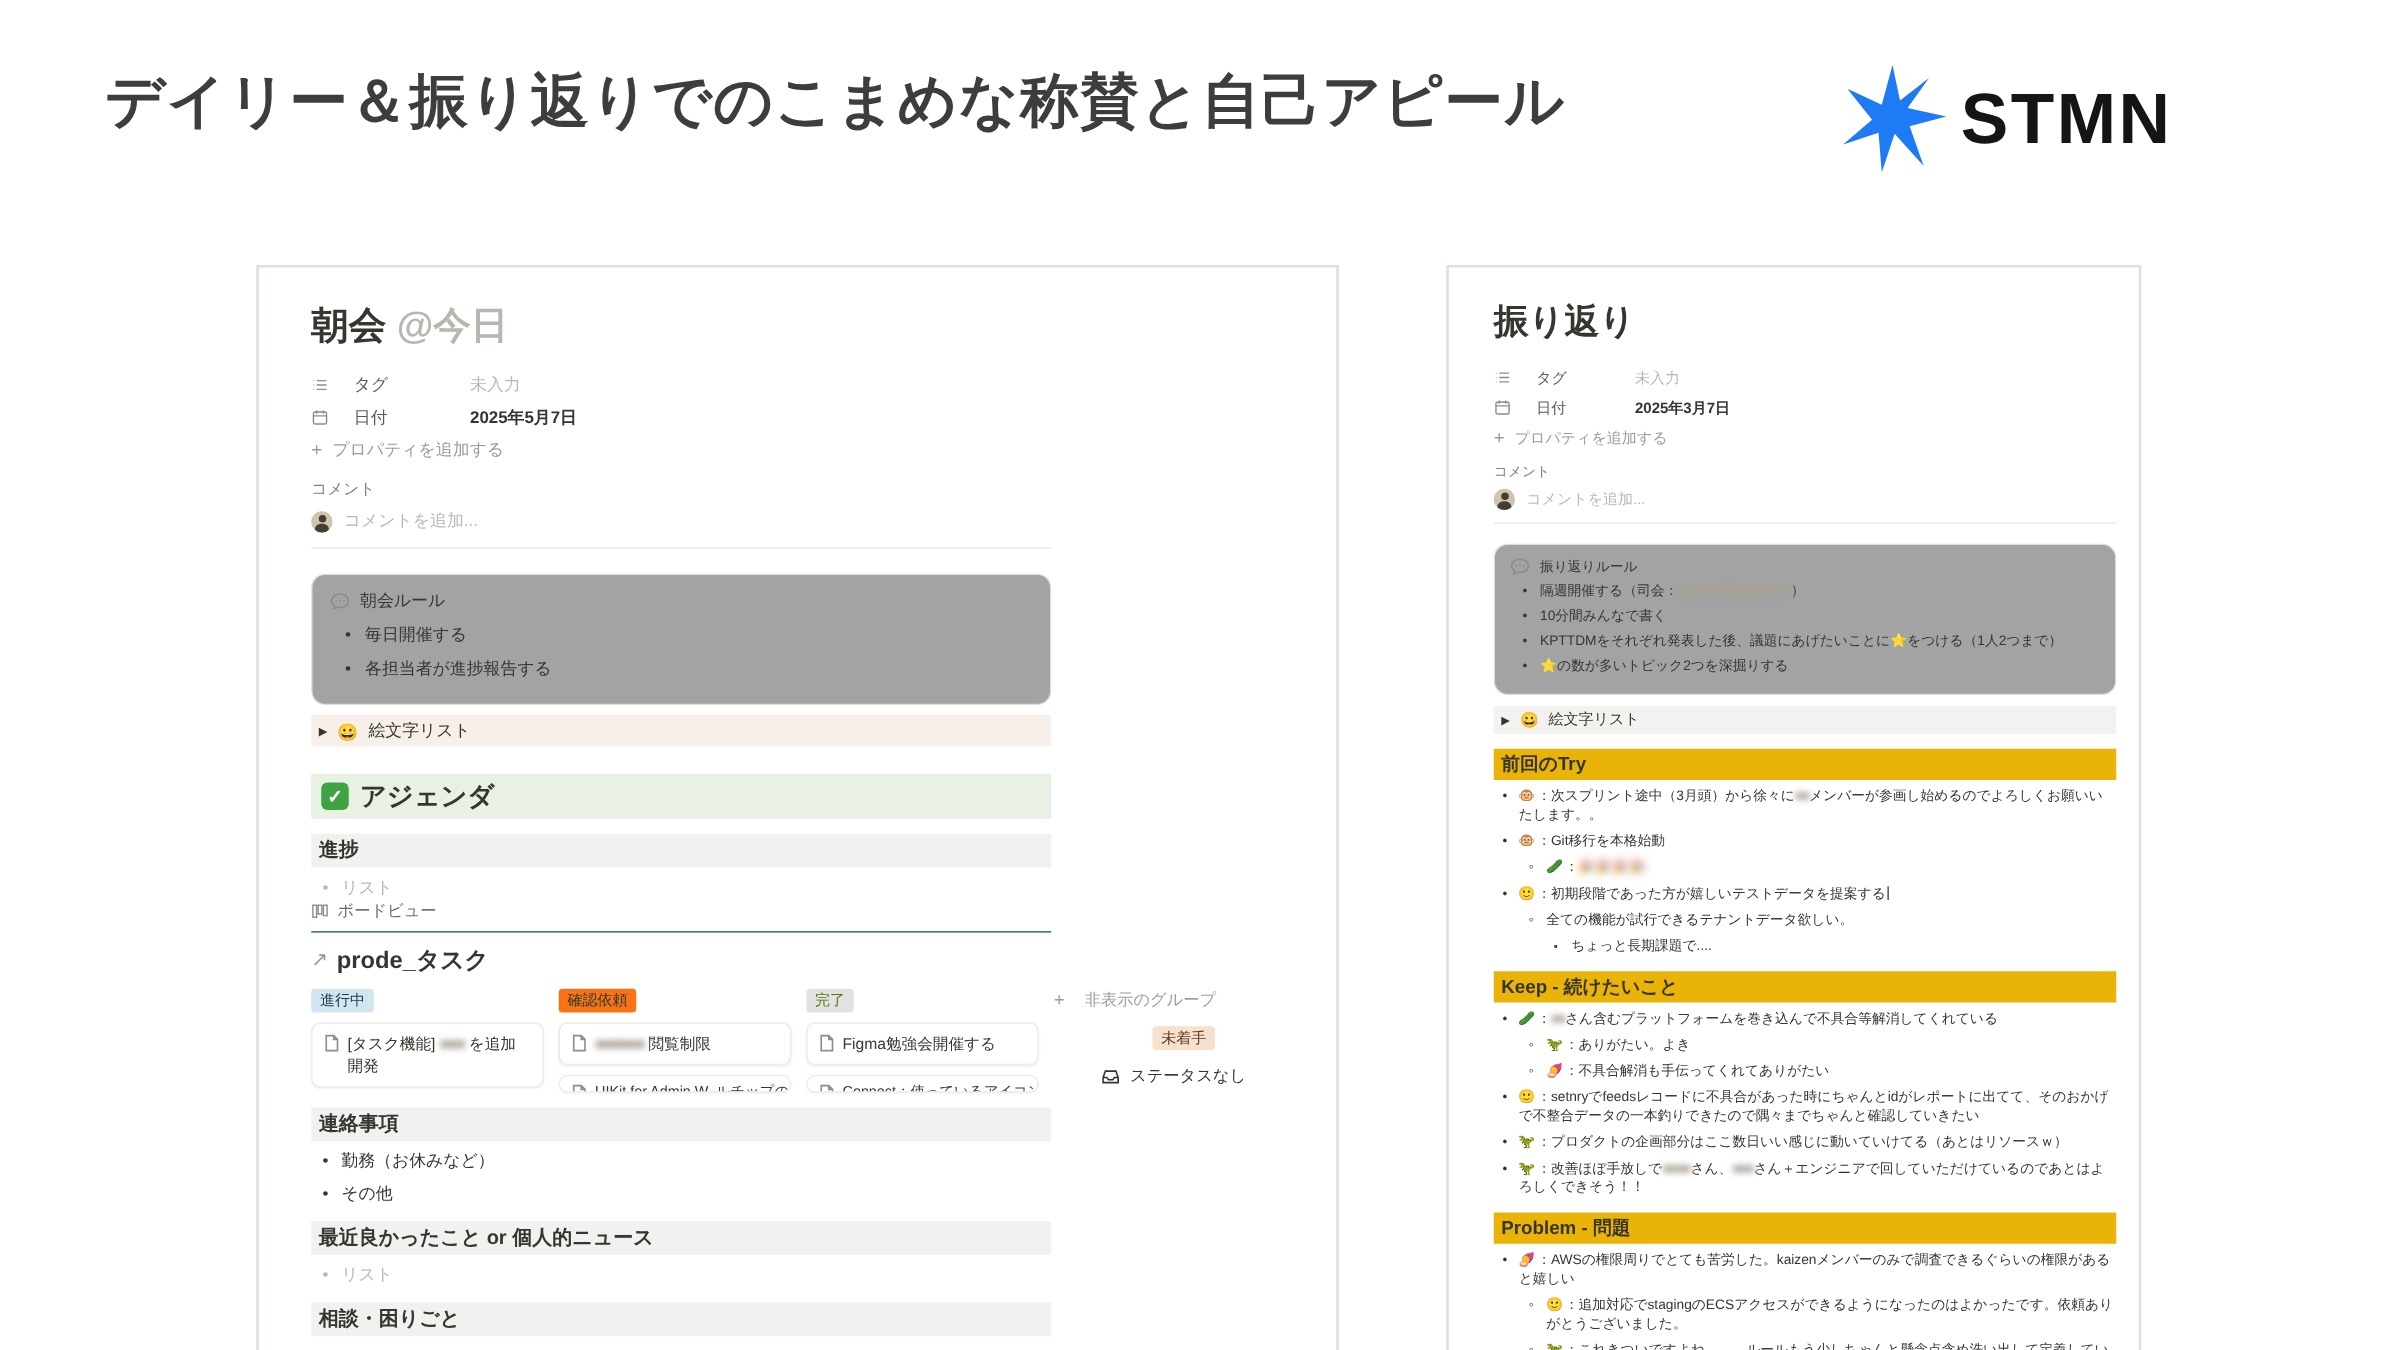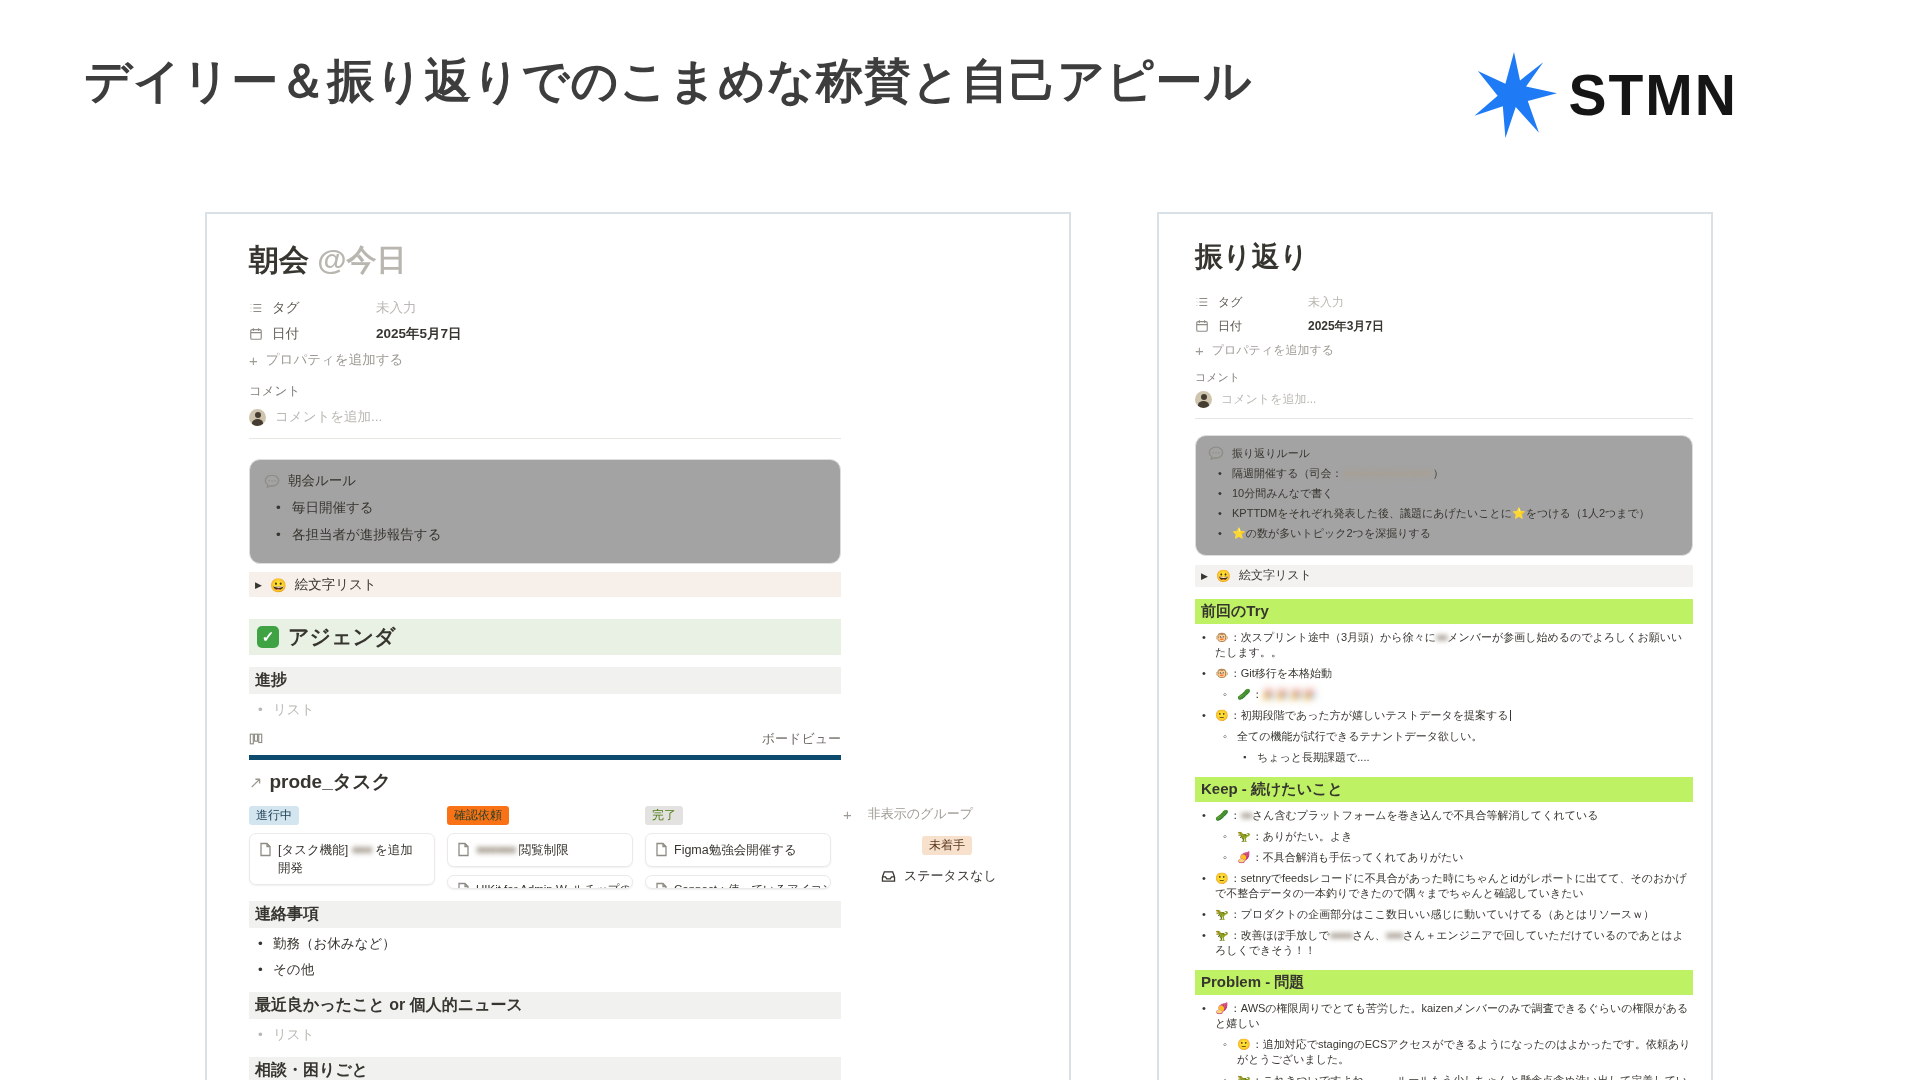--- a/index.html
+++ b/index.html
@@ -19,21 +19,21 @@
   .rp { left:1157px; width:556px; height:900px; padding:24px 20px 0 36px; }
 
   .page-title { font-weight:800; color:#37352f; }
   .lp .page-title { font-size:30px; margin-bottom:14px; }
   .rp .page-title { font-size:28px; margin-bottom:14px; }
   .muted { color:#b9b6b0; }
 
   .prop-row { display:flex; align-items:center; }
   .lp .prop-row { height:26px; font-size:13.5px; }
   .rp .prop-row { height:24px; font-size:12px; }
-  .prop-label { display:flex; align-items:center; gap:9px; color:#5c5950; }
+  .prop-label { display:flex; align-items:center; gap:20px; color:#5c5950; }
   .lp .prop-label { width:127px; }
   .rp .prop-label { width:113px; }
   .prop-label svg { width:14px; height:14px; flex:0 0 auto; }
   .prop-value { color:#37352f; font-weight:600; }
   .ph { color:#bab8b2; font-weight:400; }
   .add-prop { display:flex; align-items:center; gap:8px; color:#9e9b94; }
   .lp .add-prop { height:26px; font-size:13.5px; }
   .rp .add-prop { height:24px; font-size:12px; }
   .plus-glyph { font-size:15px; color:#9e9b94; }
 
@@ -70,21 +70,21 @@
   .tri { font-size:9px; color:#37352f; }
 
   .h-agenda { display:flex; align-items:center; gap:9px; width:592px; margin-top:22px; padding:4px 8px; font-size:21px; font-weight:800; background:#e8f1e3; }
   .check-badge { display:flex; align-items:center; justify-content:center; width:22px; height:22px; border-radius:5px; background:#3fa344; color:#fff; font-size:15px; font-weight:900; }
 
   .h-section { width:592px; margin-top:12px; padding:3px 6px; font-size:16px; font-weight:700; background:#f1f1ef; color:#37352f; }
   .bullet { position:relative; padding-left:24px; margin-top:7px; font-size:13.5px; line-height:1.4; }
   .bullet::before { content:"•"; position:absolute; left:9px; }
   .bullet.ph::before { color:#bab8b2; }
 
-  .view-row { display:flex; align-items:center; gap:7px; width:592px; margin-top:10px; padding-bottom:7px; border-bottom:5px solid #0c4a6e; font-size:13px; color:#6f6c66;justify-content:space-between; }
+  .view-row { display:flex; align-items:center; gap:7px; width:592px; padding-bottom:7px; border-bottom:1px solid #0c4a6e; font-size:13px; color:#6f6c66; }
   .view-row svg { width:14px; height:14px; }
   .db-title { display:flex; align-items:center; gap:7px; margin-top:9px; font-size:19px; font-weight:800; }
   .ne-arrow { color:#9a978f; font-size:16px; font-weight:400; }
 
   .board { display:flex; gap:12px; width:766px; margin-top:10px; }
   .b-col { width:186px; }
   .badge { display:inline-block; padding:1px 7px; border-radius:3px; font-size:12px; color:#32302c; }
   .badge.blue { background:#d3e5ef; color:#1c3d52; }
   .badge.green { background:#f97316; color:#1f3d2a; }
   .badge.gray { background:#e3e2e0; color:#4d7c0f; }
@@ -92,21 +92,21 @@
   .card { display:flex; align-items:flex-start; gap:6px; margin-top:8px; padding:7px 9px; background:#fff; border:1px solid #ebeae8; border-radius:7px; box-shadow:0 1px 2px rgba(0,0,0,.06); font-size:12.5px; line-height:1.45; }
   .card svg { width:13px; height:15px; flex:0 0 auto; margin-top:1px; }
   .card.partial { height:13px; overflow:hidden; padding-top:5px; font-size:11.5px; white-space:nowrap; }
   .b-hidden { width:170px; }
   .hg-head { display:flex; align-items:center; gap:16px; font-size:13px; color:#9e9b94; }
   .hg-sub { padding-left:38px; margin-top:12px;text-align:center; }
   .status-row { display:flex; align-items:center; gap:8px; font-size:13px; color:#37352f; }
   .status-row svg { width:15px; height:13px; }
 
   
-  .r-heading { width:498px; margin-top:12px; padding:3px 6px; font-size:15px; font-weight:700; background:#bef264; }
+  .r-heading { width:498px; margin-top:12px; padding:3px 6px; font-size:15px; font-weight:700; background:#eab308; }
   .rline { position:relative; margin-top:6px; font-size:11px; line-height:15px; }
   .rline.l1 { padding-left:20px; }
   .rline.l1::before { content:"•"; position:absolute; left:7px; }
   .rline.l2 { padding-left:42px; }
   .rline.l2::before { content:"◦"; position:absolute; left:28px; }
   .rline.l3 { padding-left:62px; }
   .rline.l3::before { content:"▪"; position:absolute; left:48px; font-size:9px; }
   .p-emoji { margin-right:1px; }
 
   .redact { filter:blur(2.5px); color:#a89f93; letter-spacing:-1px; }

